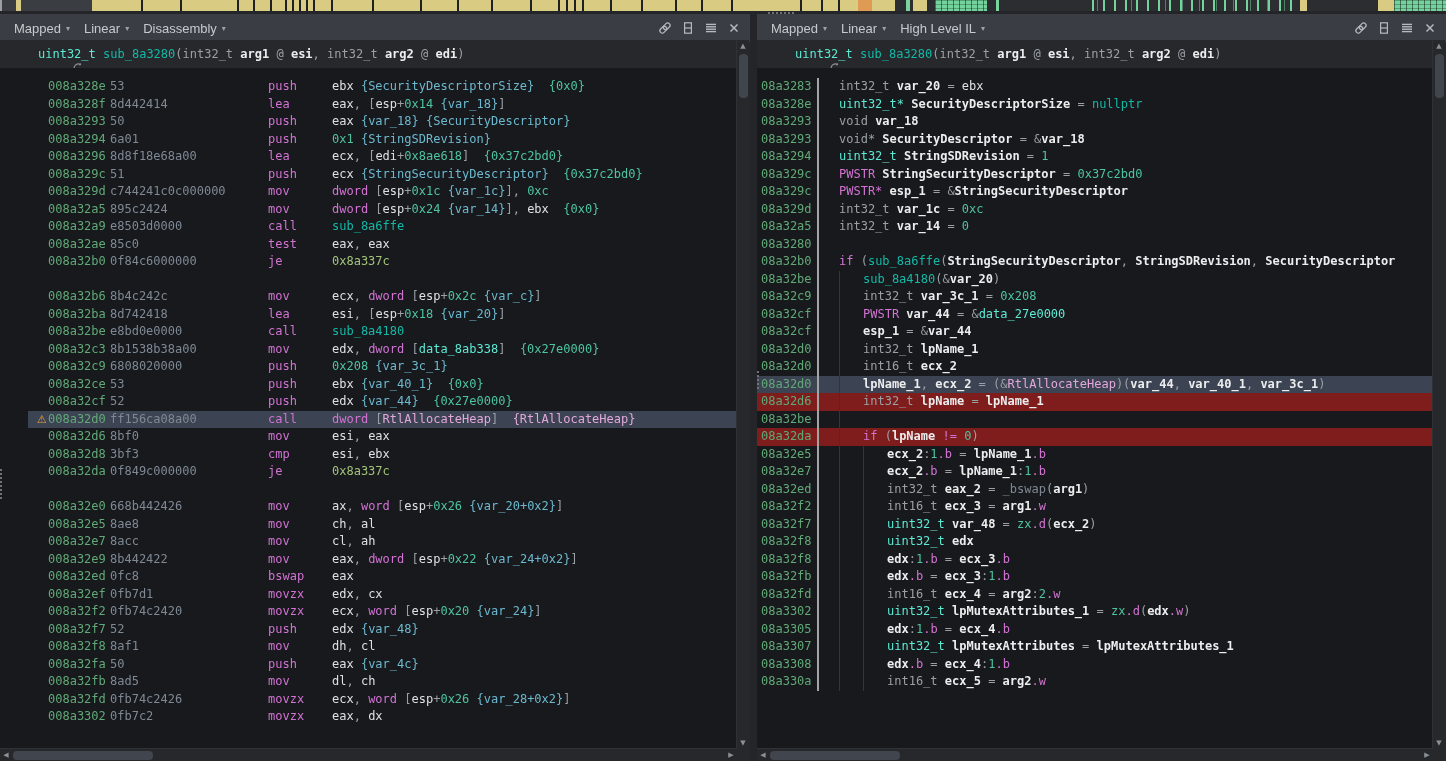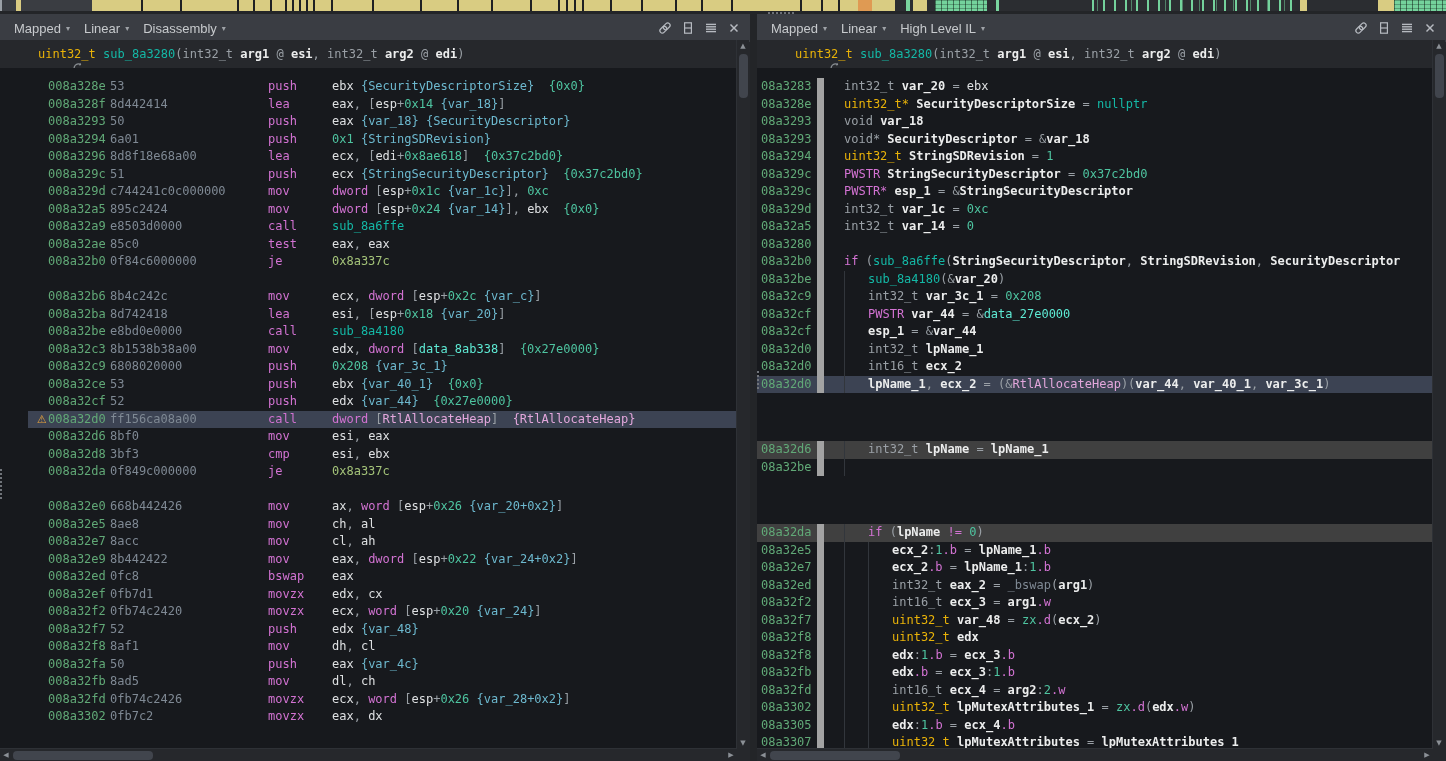--- a/index.html
+++ b/index.html
@@ -34,28 +34,28 @@
   .code{position:absolute;left:0;right:13px;top:54px;bottom:12px;background:#17191d;
      overflow:hidden;font-size:12px;padding-top:10px;}
   .line{height:17.5px;line-height:17.5px;white-space:pre;position:relative;}
   #code-0 .line{padding-left:20px;margin-left:28px;}
   .l-ad{display:inline-block;width:62px;}
   .l-by{display:inline-block;width:158px;}
   .l-mn{display:inline-block;width:64px;}
   .warn{position:absolute;left:9px;top:0;color:#e8a33d;font-family:"DejaVu Sans",sans-serif;font-size:11px;}
   .rline{display:flex;height:17.5px;line-height:17.5px;white-space:pre;}
   .r-ad{flex:0 0 56px;padding-left:4px;color:#61a977;overflow:hidden;}
-  .r-code{flex:1;border-left:7px solid #a3a3a3;padding-left:20px;overflow:hidden;}
+  .r-code{flex:1;border-left:2px solid #a3a3a3;padding-left:20px;overflow:hidden;}
   .guide{display:inline-block;width:23px;height:17.5px;border-left:1px solid #32363c;vertical-align:top;}
   .hl-blue{background:#3c4353;}
-  .hl-olive{background:#404040;margin-top:48px;}
+  .hl-olive{background:#7f1d1d;}
   
   .t-ad{color:#61a977;} .t-by{color:#7f8994;} .t-mn{color:#d373d3;}
   .t-rg{color:#dee0e2;} .t-pl{color:#9aa0a6;} .t-ty{color:#9aa0a6;}
-  .t-tyg{color:#eab308;} .t-nm{color:#4ec4a0;} .t-an{color:#6db9cf;}
+  .t-tyg{color:#5eead4;} .t-nm{color:#4ec4a0;} .t-an{color:#6db9cf;}
   .t-fn{color:#14b8a6;} .t-br{color:#a4c379;} .t-dt{color:#5eead4;}
   .t-im{color:#e3a7dc;} .t-kw{color:#d373d3;} .t-fs{color:#d373d3;}
   .t-vr{color:#eceded;font-weight:bold;}
   
   .vscroll{position:absolute;top:26px;right:1px;bottom:12px;width:12px;background:#26282c;border-left:1px solid #2e3136;}
   .sb-btn{position:absolute;left:0;width:12px;height:12px;color:#8b9096;font-size:7px;
      display:flex;align-items:center;justify-content:center;font-family:"DejaVu Sans",sans-serif;}
   .sb-up{top:0;} .sb-down{bottom:0;}
   .v-thumb{position:absolute;left:1.5px;top:14px;width:9px;height:44px;background:#41454d;border-radius:4px;}
   .hscroll{position:absolute;left:0;right:13px;bottom:0;height:12px;background:#26282c;border-top:1px solid #2e3136;}

